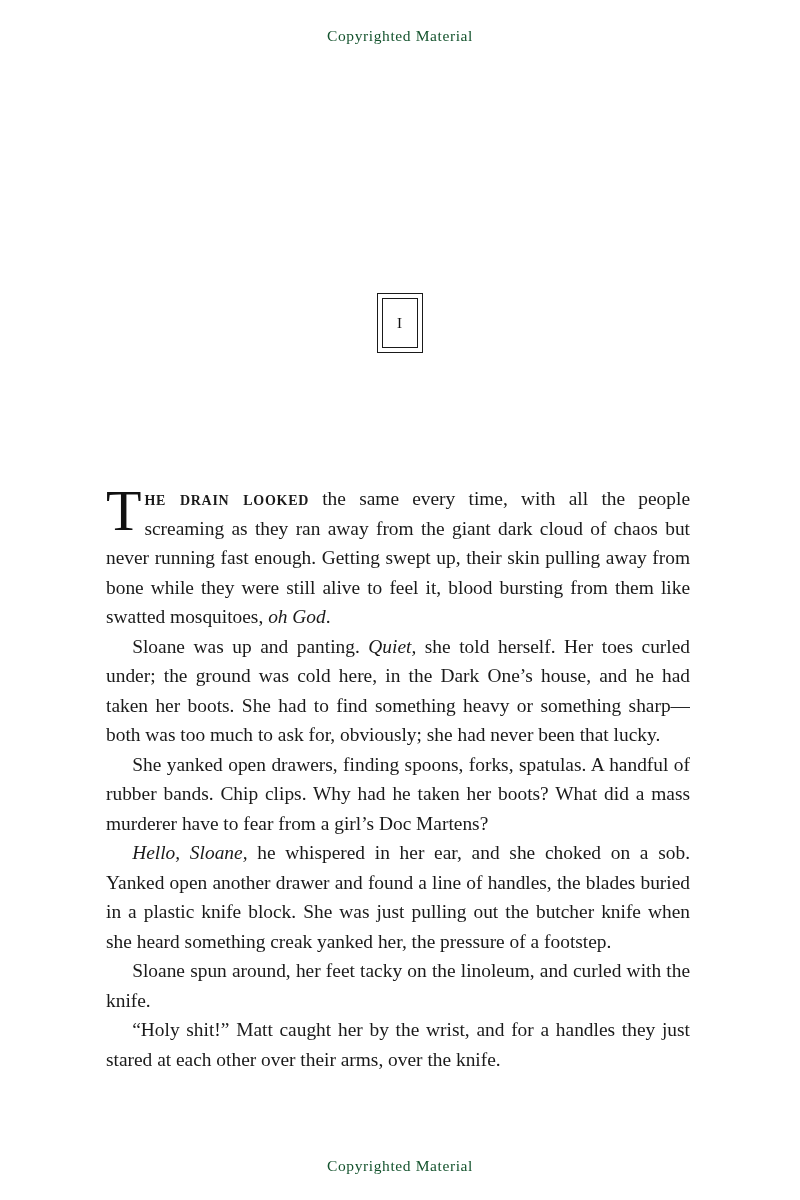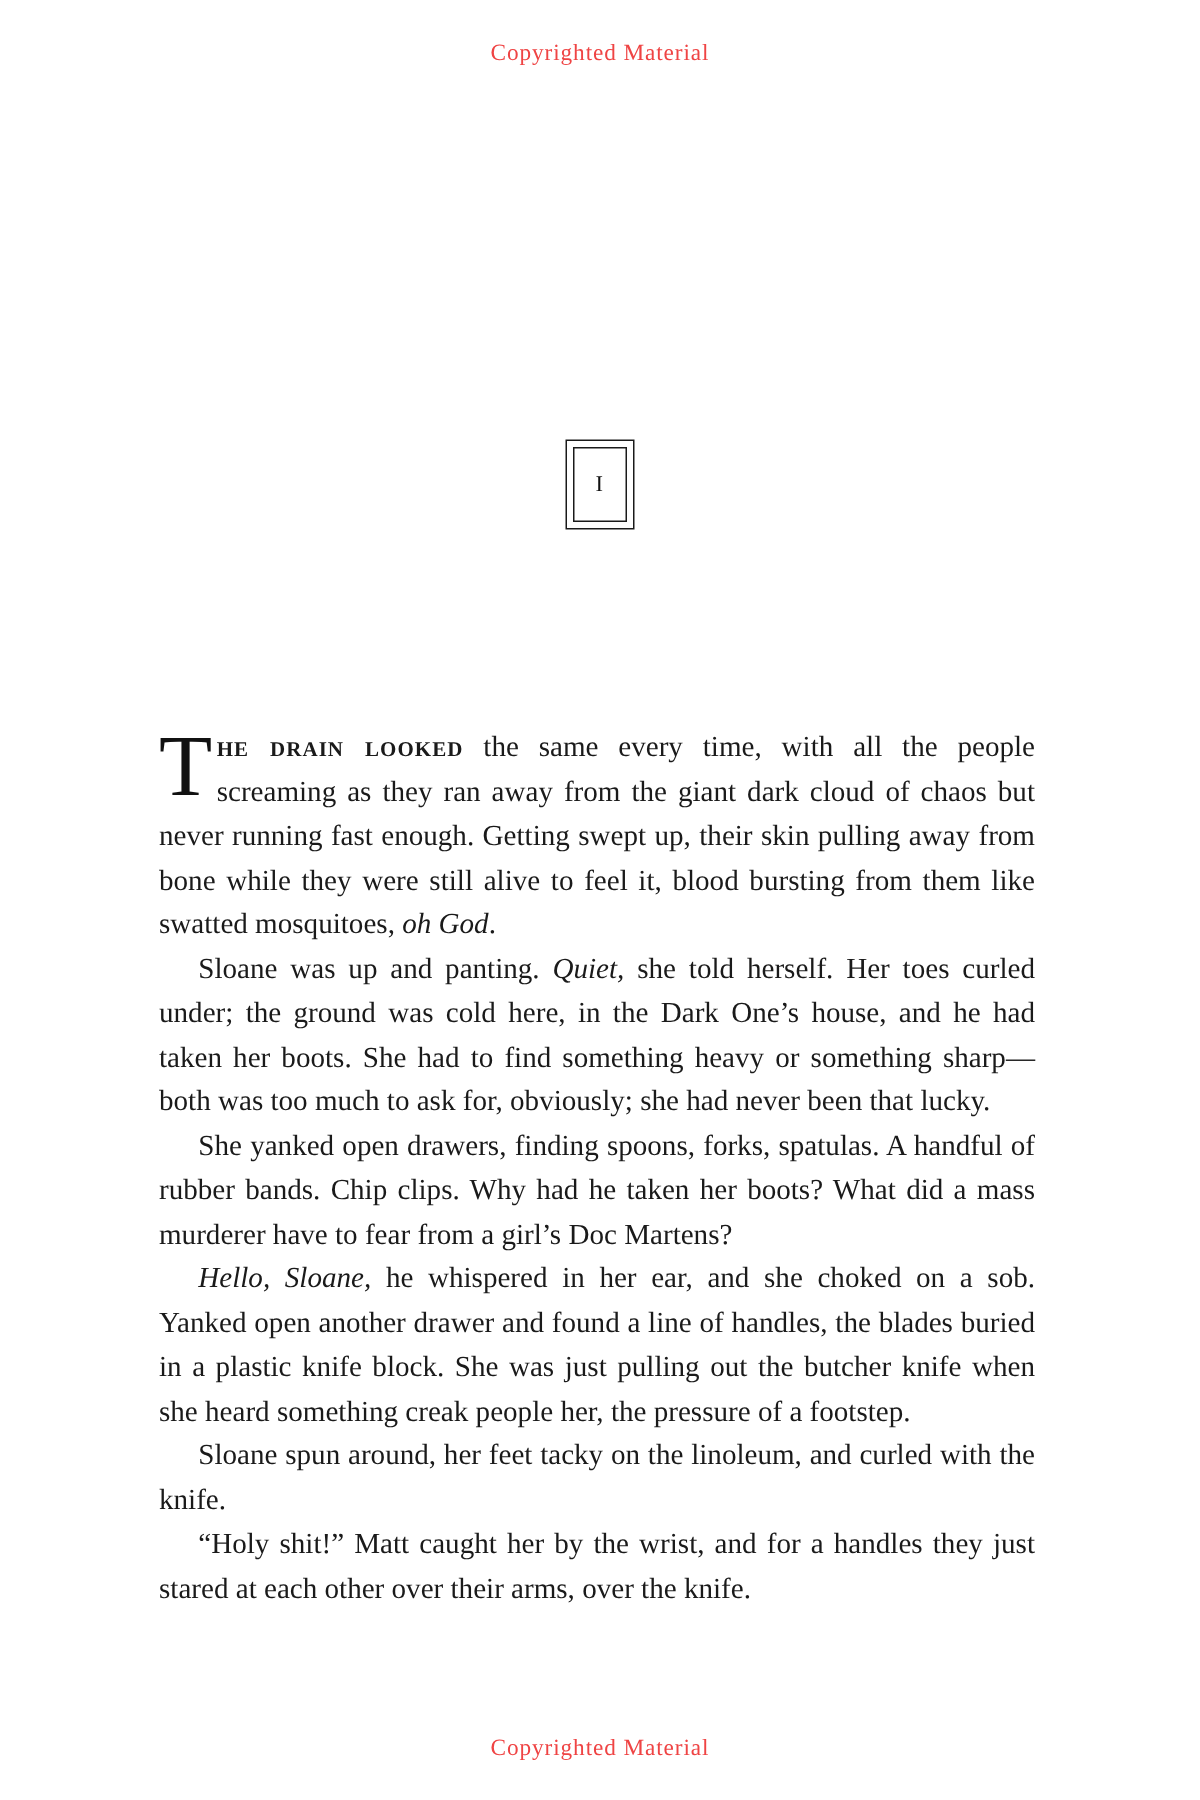--- a/index.html
+++ b/index.html
@@ -22,21 +22,21 @@
     box-sizing: border-box;
   }
   .watermark {
     position: absolute;
     left: 0;
     width: 100%;
     text-align: center;
     font-family: "Liberation Serif", serif;
     font-size: 15.5px;
     letter-spacing: 0.6px;
-    color: #ef4444;
+    color: #14532d;
   }
   .watermark-top { top: 27px; }
   .watermark-bottom { top: 1157px; }
 
   .chapter-ornament {
     position: absolute;
     top: 293px;
     left: 50%;
     transform: translateX(-50%);
     width: 46px;
@@ -112,21 +112,21 @@
   </div>
 
   <div class="body-text">
 
     <p class="first"><span class="dropcap">T</span><span class="smallcaps">he drain looked</span><span> the same every time, with all the people screaming as they ran away from the giant dark cloud of chaos but never running fast enough. Getting swept up, their skin pulling away from bone while they were still alive to feel it, blood bursting from them like swatted mosquitoes, </span><em>oh God</em><span>.</span></p>
 
     <p><span>Sloane was up and panting. </span><em>Quiet,</em><span> she told herself. Her toes curled under; the ground was cold here, in the Dark One’s house, and he had taken her boots. She had to find something heavy or something sharp—both was too much to ask for, obviously; she had never been that lucky.</span></p>
 
     <p>She yanked open drawers, finding spoons, forks, spatulas. A handful of rubber bands. Chip clips. Why had he taken her boots? What did a mass murderer have to fear from a girl’s Doc Martens?</p>
 
-    <p><em>Hello, Sloane,</em><span> he whispered in her ear, and she choked on a sob. Yanked open another drawer and found a line of handles, the blades buried in a plastic knife block. She was just pulling out the butcher knife when she heard something creak people her, the pressure of a footstep.</span></p>
+    <p><em>Hello, Sloane,</em><span> he whispered in her ear, and she choked on a sob. Yanked open another drawer and found a line of handles, the blades buried in a plastic knife block. She was just pulling out the butcher knife when she heard something creak yanked her, the pressure of a footstep.</span></p>
 
     <p>Sloane spun around, her feet tacky on the linoleum, and curled with the knife.</p>
 
     <p>“Holy shit!” Matt caught her by the wrist, and for a handles they just stared at each other over their arms, over the knife.</p>
 
   </div>
 
   <div class="watermark watermark-bottom">Copyrighted Material</div>
 
 </div>

